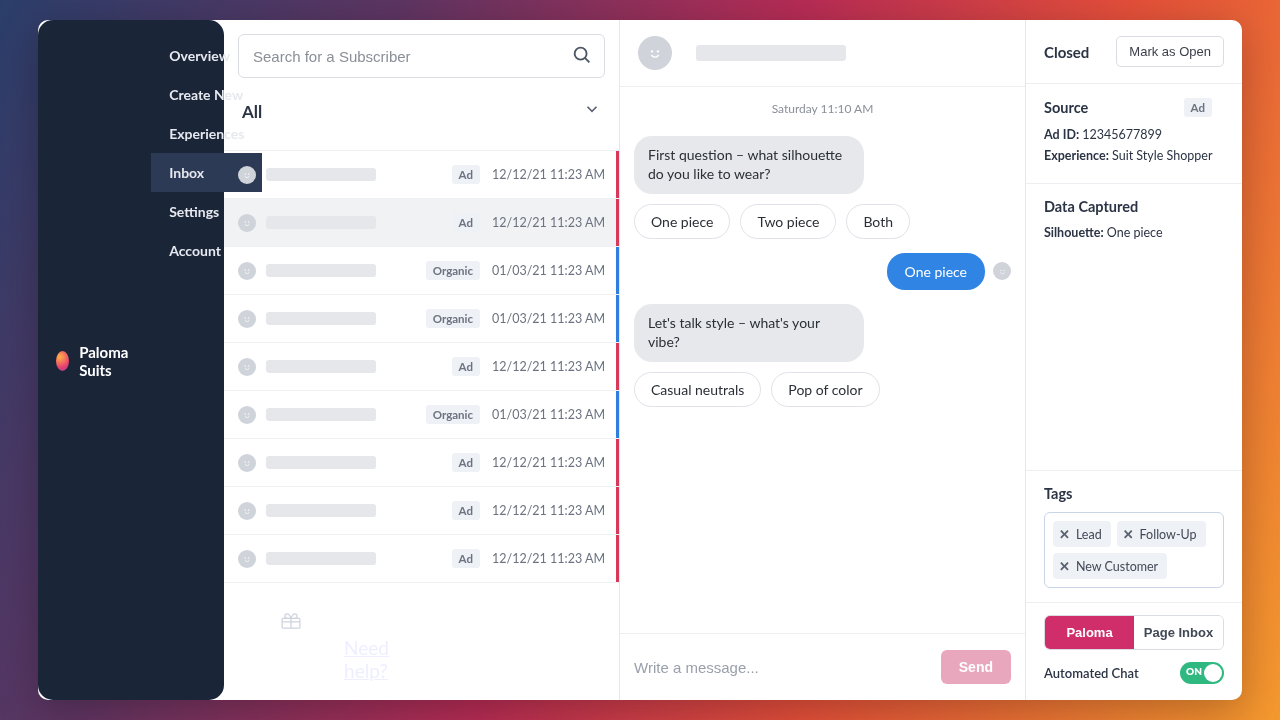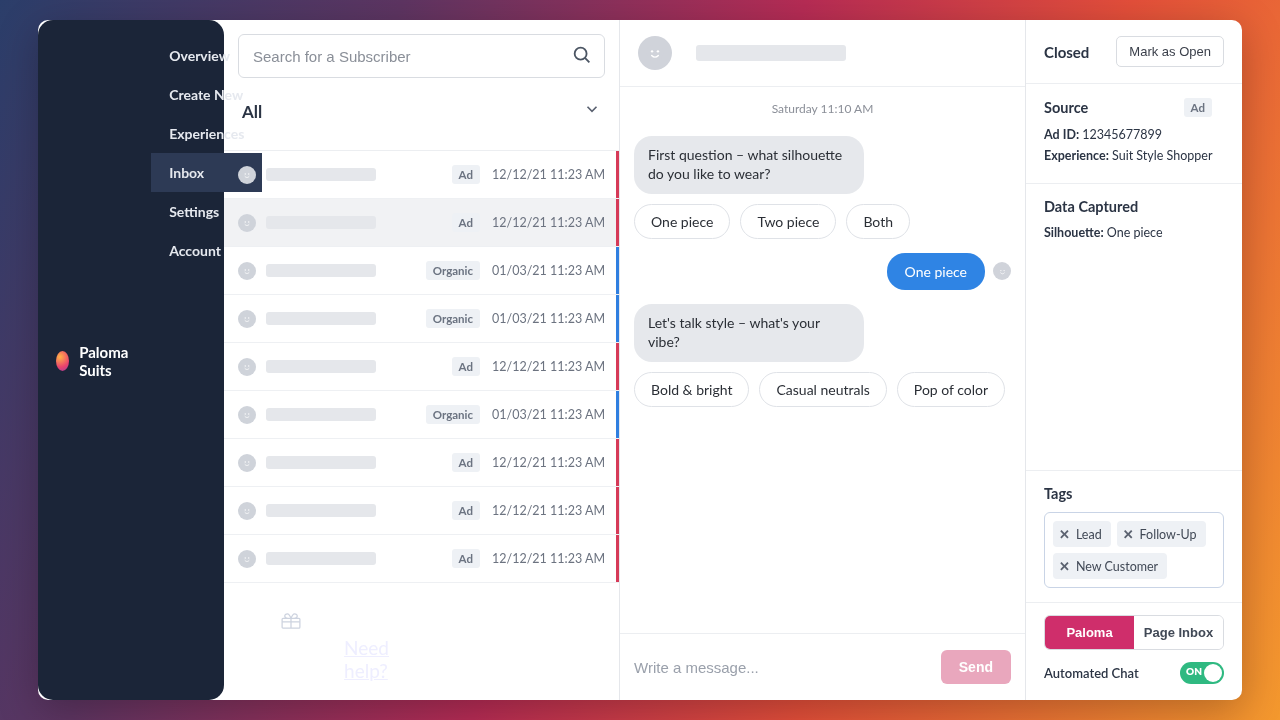--- a/index.html
+++ b/index.html
@@ -296,21 +296,20 @@
         <div class="mini-av">
               <svg viewBox="0 0 24 24">
                 <circle cx="8.5" cy="10" r="1.3" fill="#fff"></circle>
                 <circle cx="15.5" cy="10" r="1.3" fill="#fff"></circle>
                 <path d="M8 15c1.2 1.3 2.6 2 4 2s2.8-.7 4-2" stroke="#fff" stroke-width="1.6" fill="none" stroke-linecap="round"></path>
               </svg>
             </div>
       </div>
       <div class="bubble-in">Let's talk style – what's your vibe?</div>
       <div class="chips" style="overflow:hidden;">
-        <div class="chip">Bold &amp; bright</div>
         <div class="chip">Casual neutrals</div>
         <div class="chip">Pop of color</div>
 
       </div>
     </div>
     <div class="compose">
       <input type="text" placeholder="Write a message..." style="">
       <button class="send">Send</button>
     </div>
   </section>

